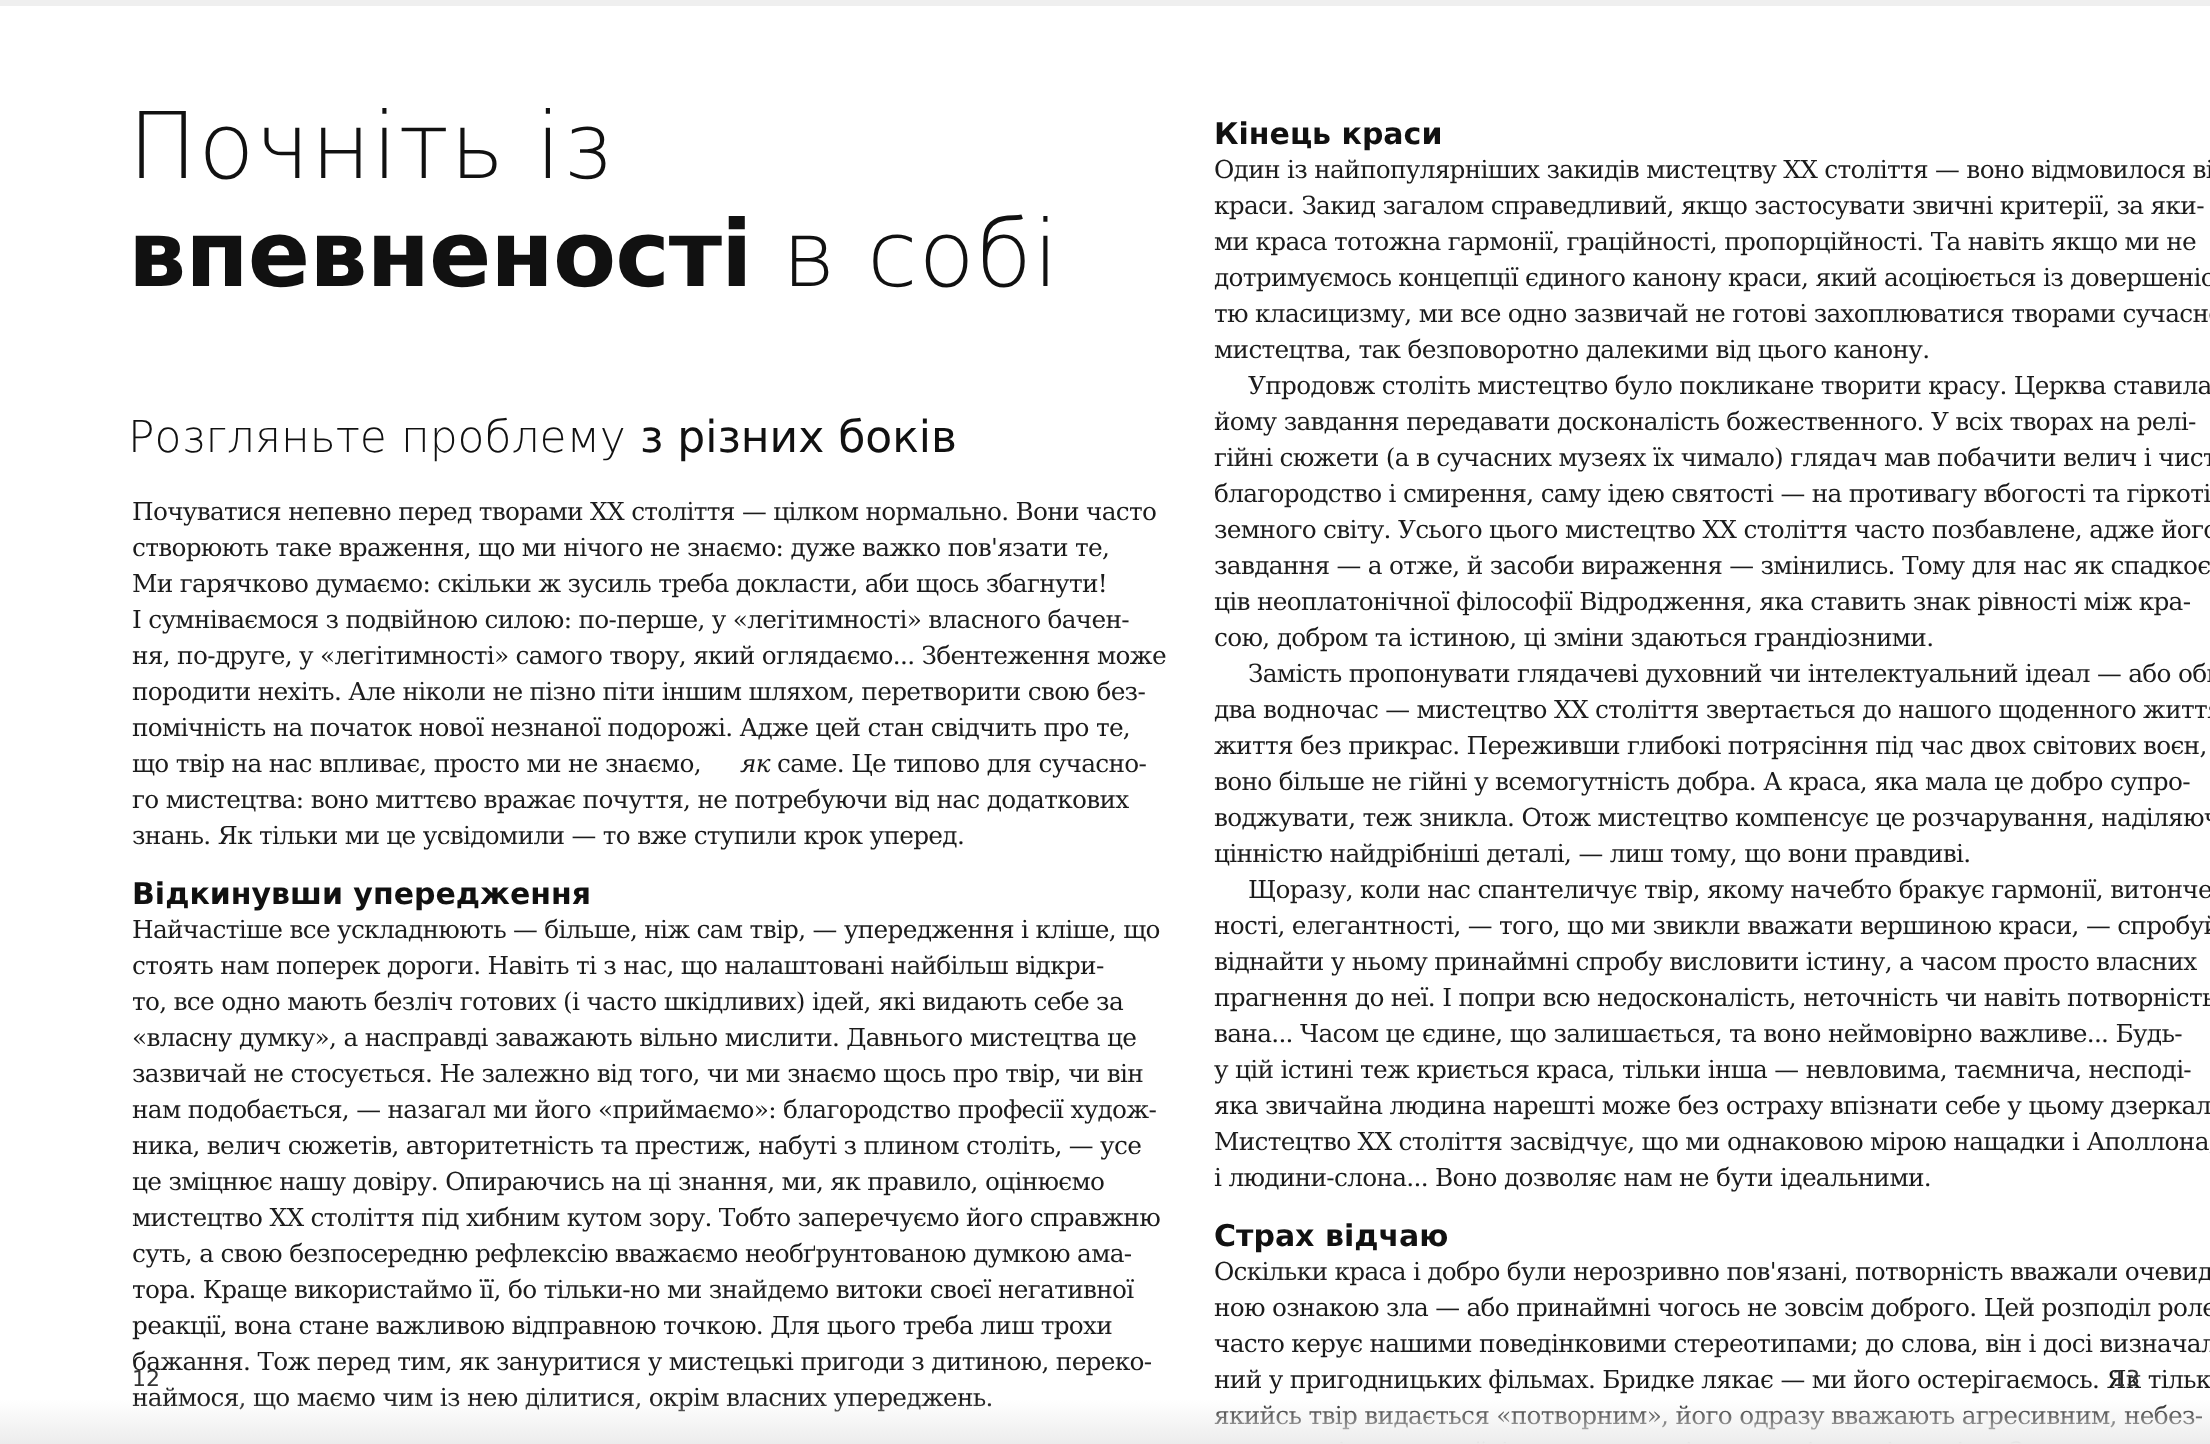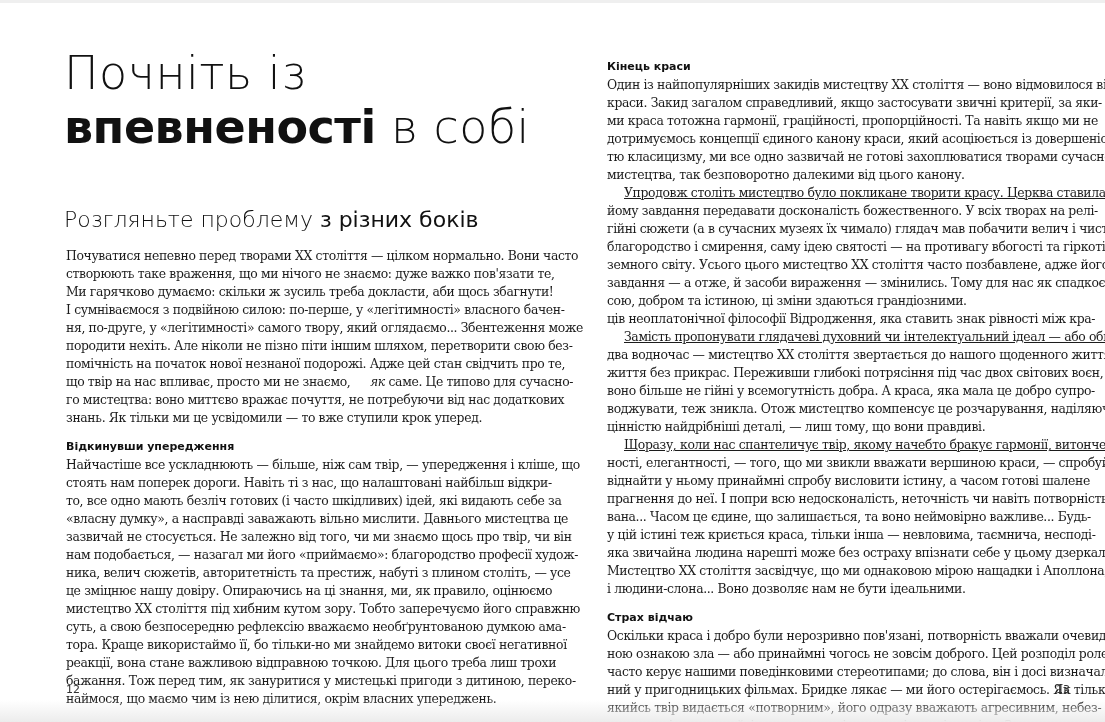--- a/index.html
+++ b/index.html
@@ -36,25 +36,25 @@
     position: absolute; width: 434px;
     font-size: 12.4px; line-height: 18px; letter-spacing: -0.35px;
   }
   .col-left { left: 66px; top: 245px; }
   .col-right { left: 55px; top: 56px; }
   .ln {
     display: block; white-space: nowrap; text-align: justify; text-align-last: justify;
     height: 18px; overflow: visible;
   }
   .ln.last { text-align-last: left; }
-  .ln.indent { padding-left: 17px; text-decoration: underline; }
+  .ln.indent { padding-left: 17px; }
   .h3 {
     display: block; height: 18px; margin: 0;
     font-family: "DejaVu Sans", "Liberation Sans", sans-serif;
-    font-weight: 700; font-size: 11px; line-height: 18px; letter-spacing: 0;
+    font-weight: 700; font-size: 15px; line-height: 18px; letter-spacing: 0;
     color: #111;
   }
   .gap { display: block; height: 11px; }
   .pgnum {
     position: absolute; top: 681px;
     font-family: "DejaVu Sans", "Liberation Sans", sans-serif;
     font-size: 11px; color: #333;
   }
   .pgnum-left { left: 66px; text-align: right; }
   .pgnum-right { left: 476px; margin-left: 28px; }
@@ -119,35 +119,35 @@
       <span class="ln">тю класицизму, ми все одно зазвичай не готові захоплюватися творами сучасного</span>
       <span class="ln last">мистецтва, так безповоротно далекими від цього канону.</span>
     </div>
     <div>
       <span class="ln indent">Упродовж століть мистецтво було покликане творити красу. Церква ставила</span>
       <span class="ln">йому завдання передавати досконалість божественного. У всіх творах на релі-</span>
       <span class="ln">гійні сюжети (а в сучасних музеях їх чимало) глядач мав побачити велич і чистоту,</span>
       <span class="ln">благородство і смирення, саму ідею святості — на противагу вбогості та гіркоті</span>
       <span class="ln">земного світу. Усього цього мистецтво XX століття часто позбавлене, адже його</span>
       <span class="ln">завдання — а отже, й засоби вираження — змінились. Тому для нас як спадкоєм-</span>
+      <span class="ln">ців неоплатонічної філософії Відродження, яка ставить знак рівності між кра-</span>
       <span class="ln last">сою, добром та істиною, ці зміни здаються грандіозними.</span>
-      <span class="ln">ців неоплатонічної філософії Відродження, яка ставить знак рівності між кра-</span>
     </div>
     <div>
       <span class="ln indent">Замість пропонувати глядачеві духовний чи інтелектуальний ідеал — або оби-</span>
       <span class="ln">два водночас — мистецтво XX століття звертається до нашого щоденного життя —</span>
       <span class="ln">життя без прикрас. Переживши глибокі потрясіння під час двох світових воєн,</span>
       <span class="ln">воно більше не гійні у всемогутність добра. А краса, яка мала це добро супро-</span>
       <span class="ln">воджувати, теж зникла. Отож мистецтво компенсує це розчарування, наділяючи</span>
       <span class="ln last">цінністю найдрібніші деталі, — лиш тому, що вони правдиві.</span>
     </div>
     <div>
       <span class="ln indent">Щоразу, коли нас спантеличує твір, якому начебто бракує гармонії, витонче-</span>
       <span class="ln">ності, елегантності, — того, що ми звикли вважати вершиною краси, — спробуймо</span>
-      <span class="ln">віднайти у ньому принаймні спробу висловити істину, а часом готові шалене</span>
+      <span class="ln">віднайти у ньому принаймні спробу висловити істину, а часом просто власних</span>
       <span class="ln">прагнення до неї. І попри всю недосконалість, неточність чи навіть потворність,</span>
       <span class="ln">вана... Часом це єдине, що залишається, та воно неймовірно важливе... Будь-</span>
       <span class="ln">у цій істині теж криється краса, тільки інша — невловима, таємнича, несподі-</span>
       <span class="ln">яка звичайна людина нарешті може без остраху впізнати себе у цьому дзеркалі.</span>
       <span class="ln">Мистецтво XX століття засвідчує, що ми однаковою мірою нащадки і Аполлона,</span>
       <span class="ln last">і людини-слона... Воно дозволяє нам не бути ідеальними.</span>
     </div>
     <span class="gap"></span>
     <h3 class="h3">Страх відчаю</h3>
     <div>

